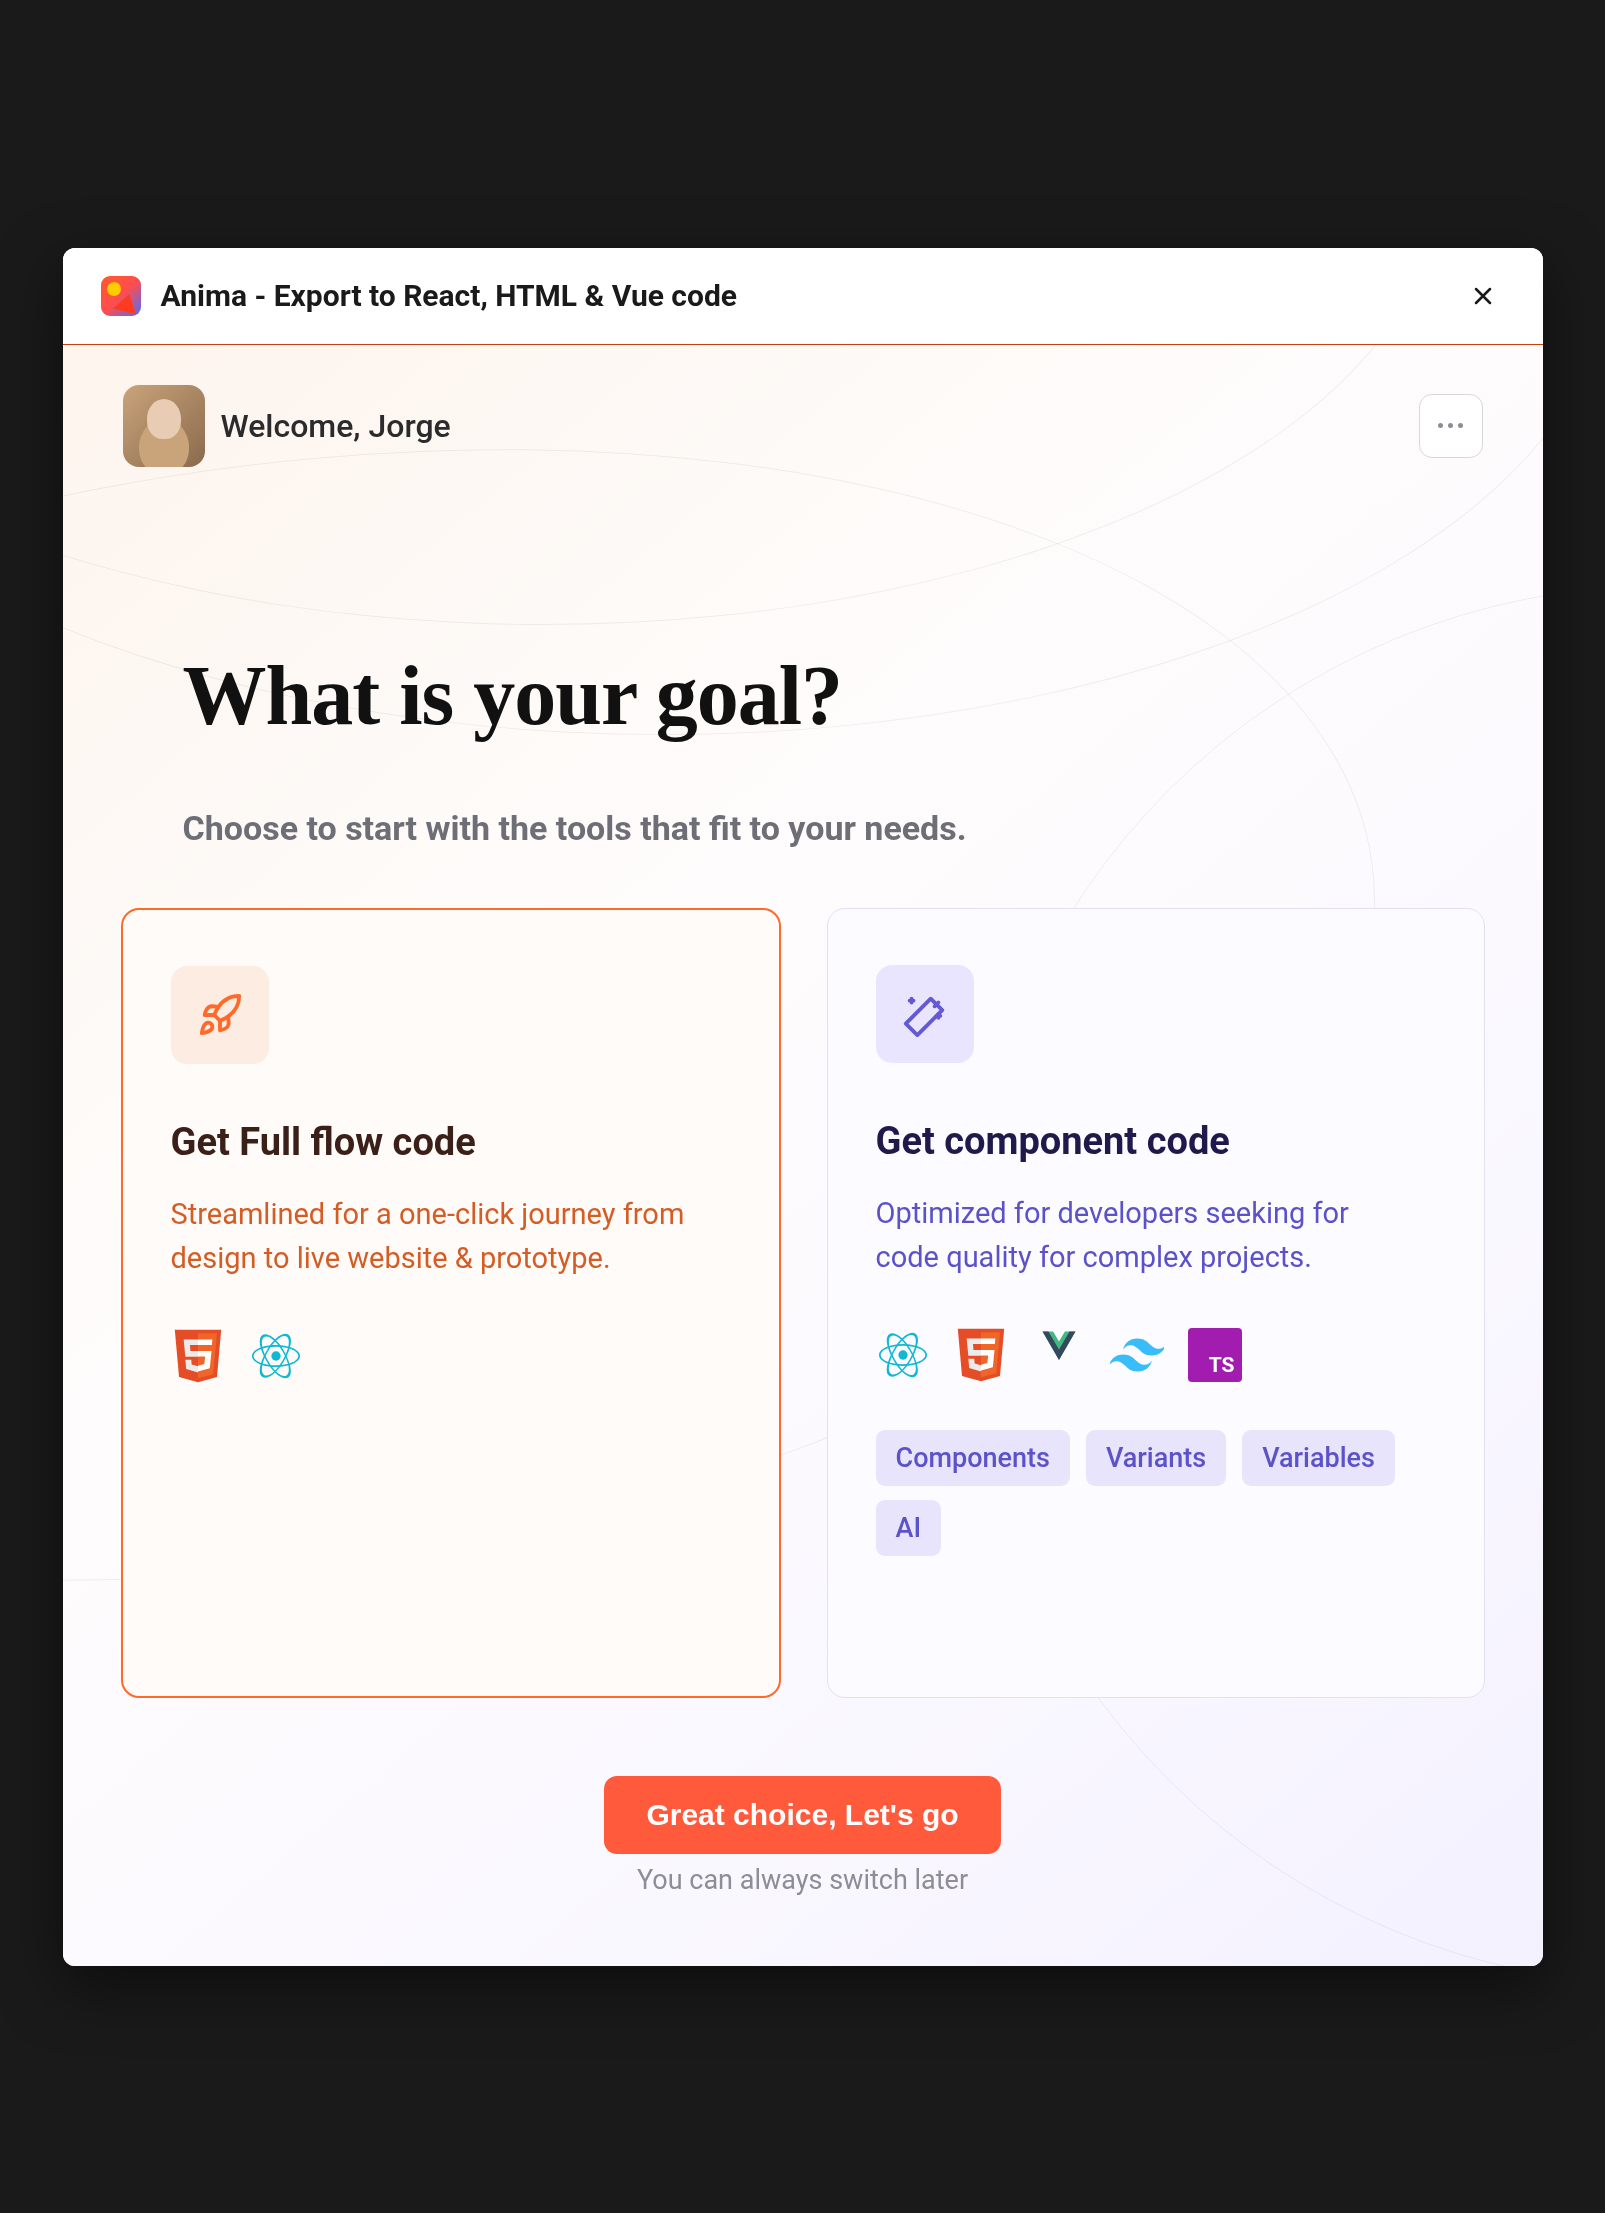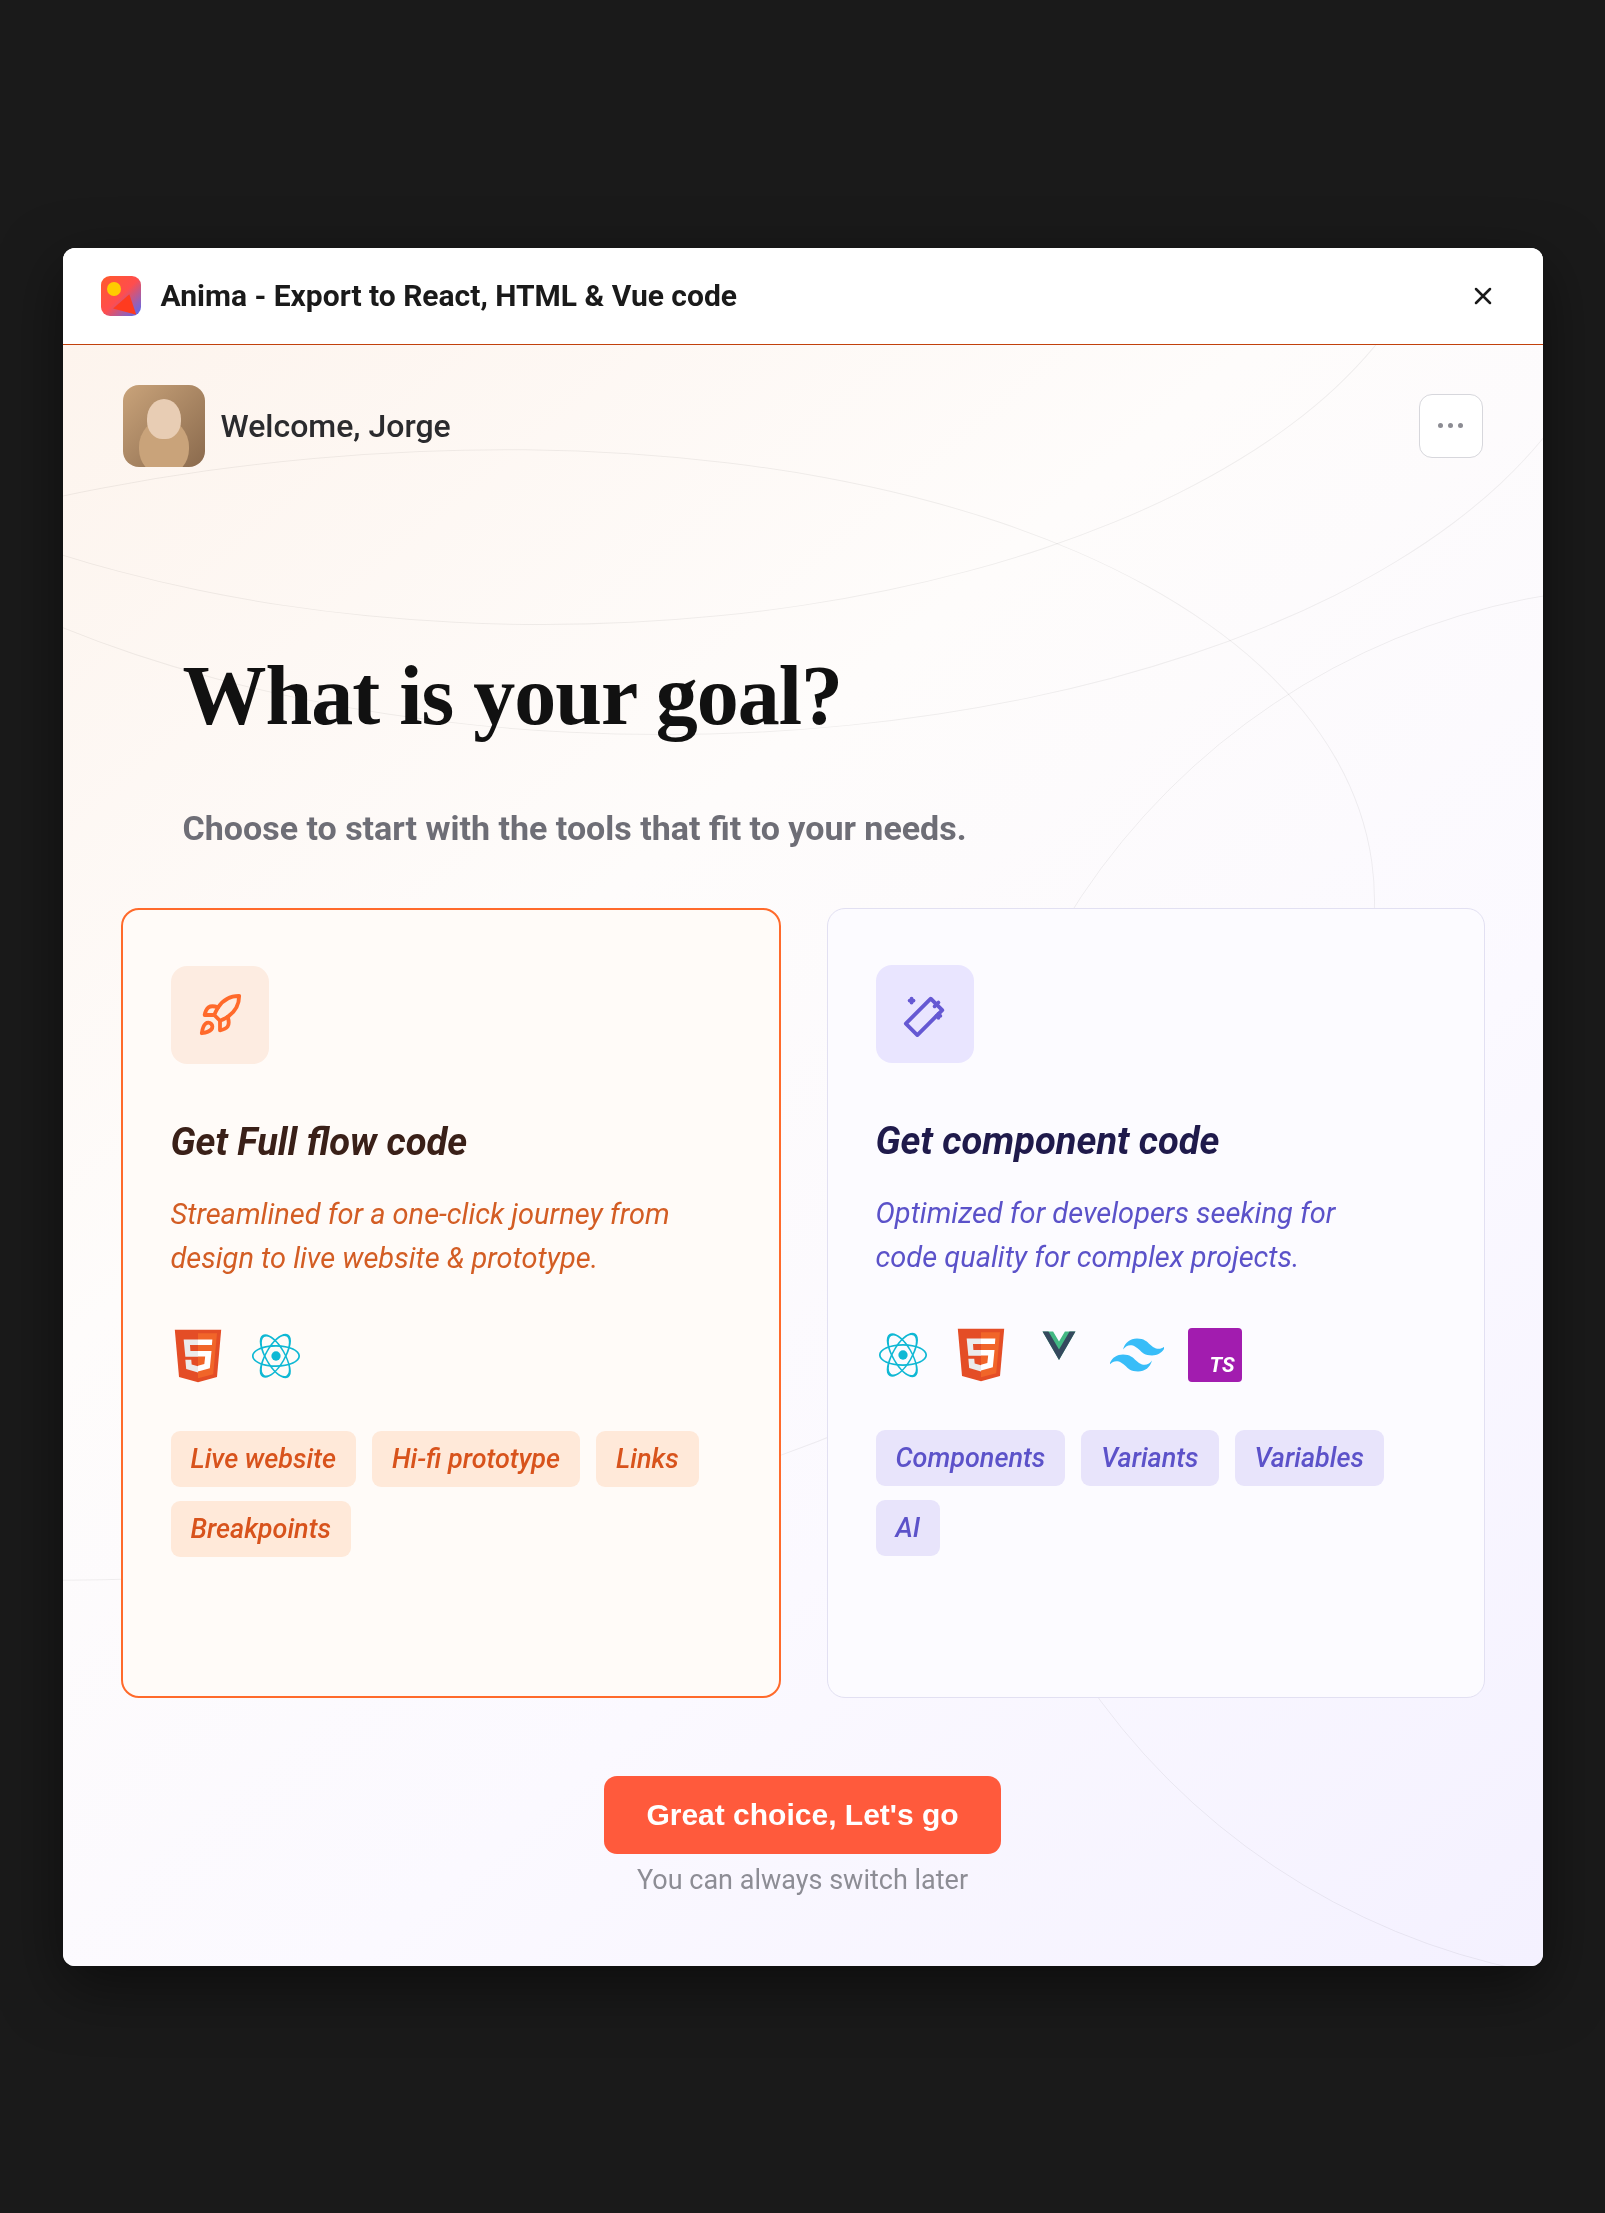--- a/index.html
+++ b/index.html
@@ -173,21 +173,20 @@
       gap: 46px;
       padding: 60px 58px 0 58px;
       position: relative;
       z-index:2;
     }
     .card {
       flex: 1;
       border-radius: 18px;
       padding: 56px 48px 48px 48px;
       min-height: 790px;
-      font-style: italic;
     }
     .card-orange {
       border: 2px solid #ff6a2b;
       background: #fffbf8;
     }
     .card-purple {
       border: 1px solid #e2e0f2;
       background: #fcfbff;
     }
     .card-icon-wrap {
@@ -332,26 +331,20 @@
             </svg>
           <svg viewBox="0 0 128 128">
               <g fill="#0fb8d4">
                 <circle cx="64" cy="64" r="11"></circle>
                 <path d="M64 38c33 0 57 12 57 26s-24 26-57 26S7 78 7 64s24-26 57-26zm0 4c-30 0-53 10-53 22s23 22 53 22 53-10 53-22-23-22-53-22z"></path>
                 <path d="M42 51c16-29 39-45 51-38s7 34-10 63-39 45-51 38-7-34 10-63zm3 2c-15 26-19 50-9 56s29-9 44-35 19-50 9-56-29 9-44 35z"></path>
                 <path d="M42 77c-17-29-22-56-10-63s35 9 51 38 22 56 10 63-35-9-51-38zm3-2c15 26 34 41 44 35s6-30-9-56-34-41-44-35-6 30 9 56z"></path>
               </g>
             </svg>
         </div>
-        <div class="pill-row">
-          <span class="pill">Live website</span>
-          <span class="pill">Hi-fi prototype</span>
-          <span class="pill">Links</span>
-          <span class="pill">Breakpoints</span>
-        </div>
       </div>
 
       <div class="card card-purple">
         <div class="card-icon-wrap">
           <svg viewBox="0 0 24 24" fill="none" stroke="#6558d3" stroke-width="2" stroke-linecap="round" stroke-linejoin="round">
               <path d="m15 4 6 6-13 13-6-6z"></path>
               <path d="m17 8 2-2"></path>
               <path d="M5 6V4"></path>
               <path d="M19 14v-2"></path>
               <path d="M4 5h2"></path>

